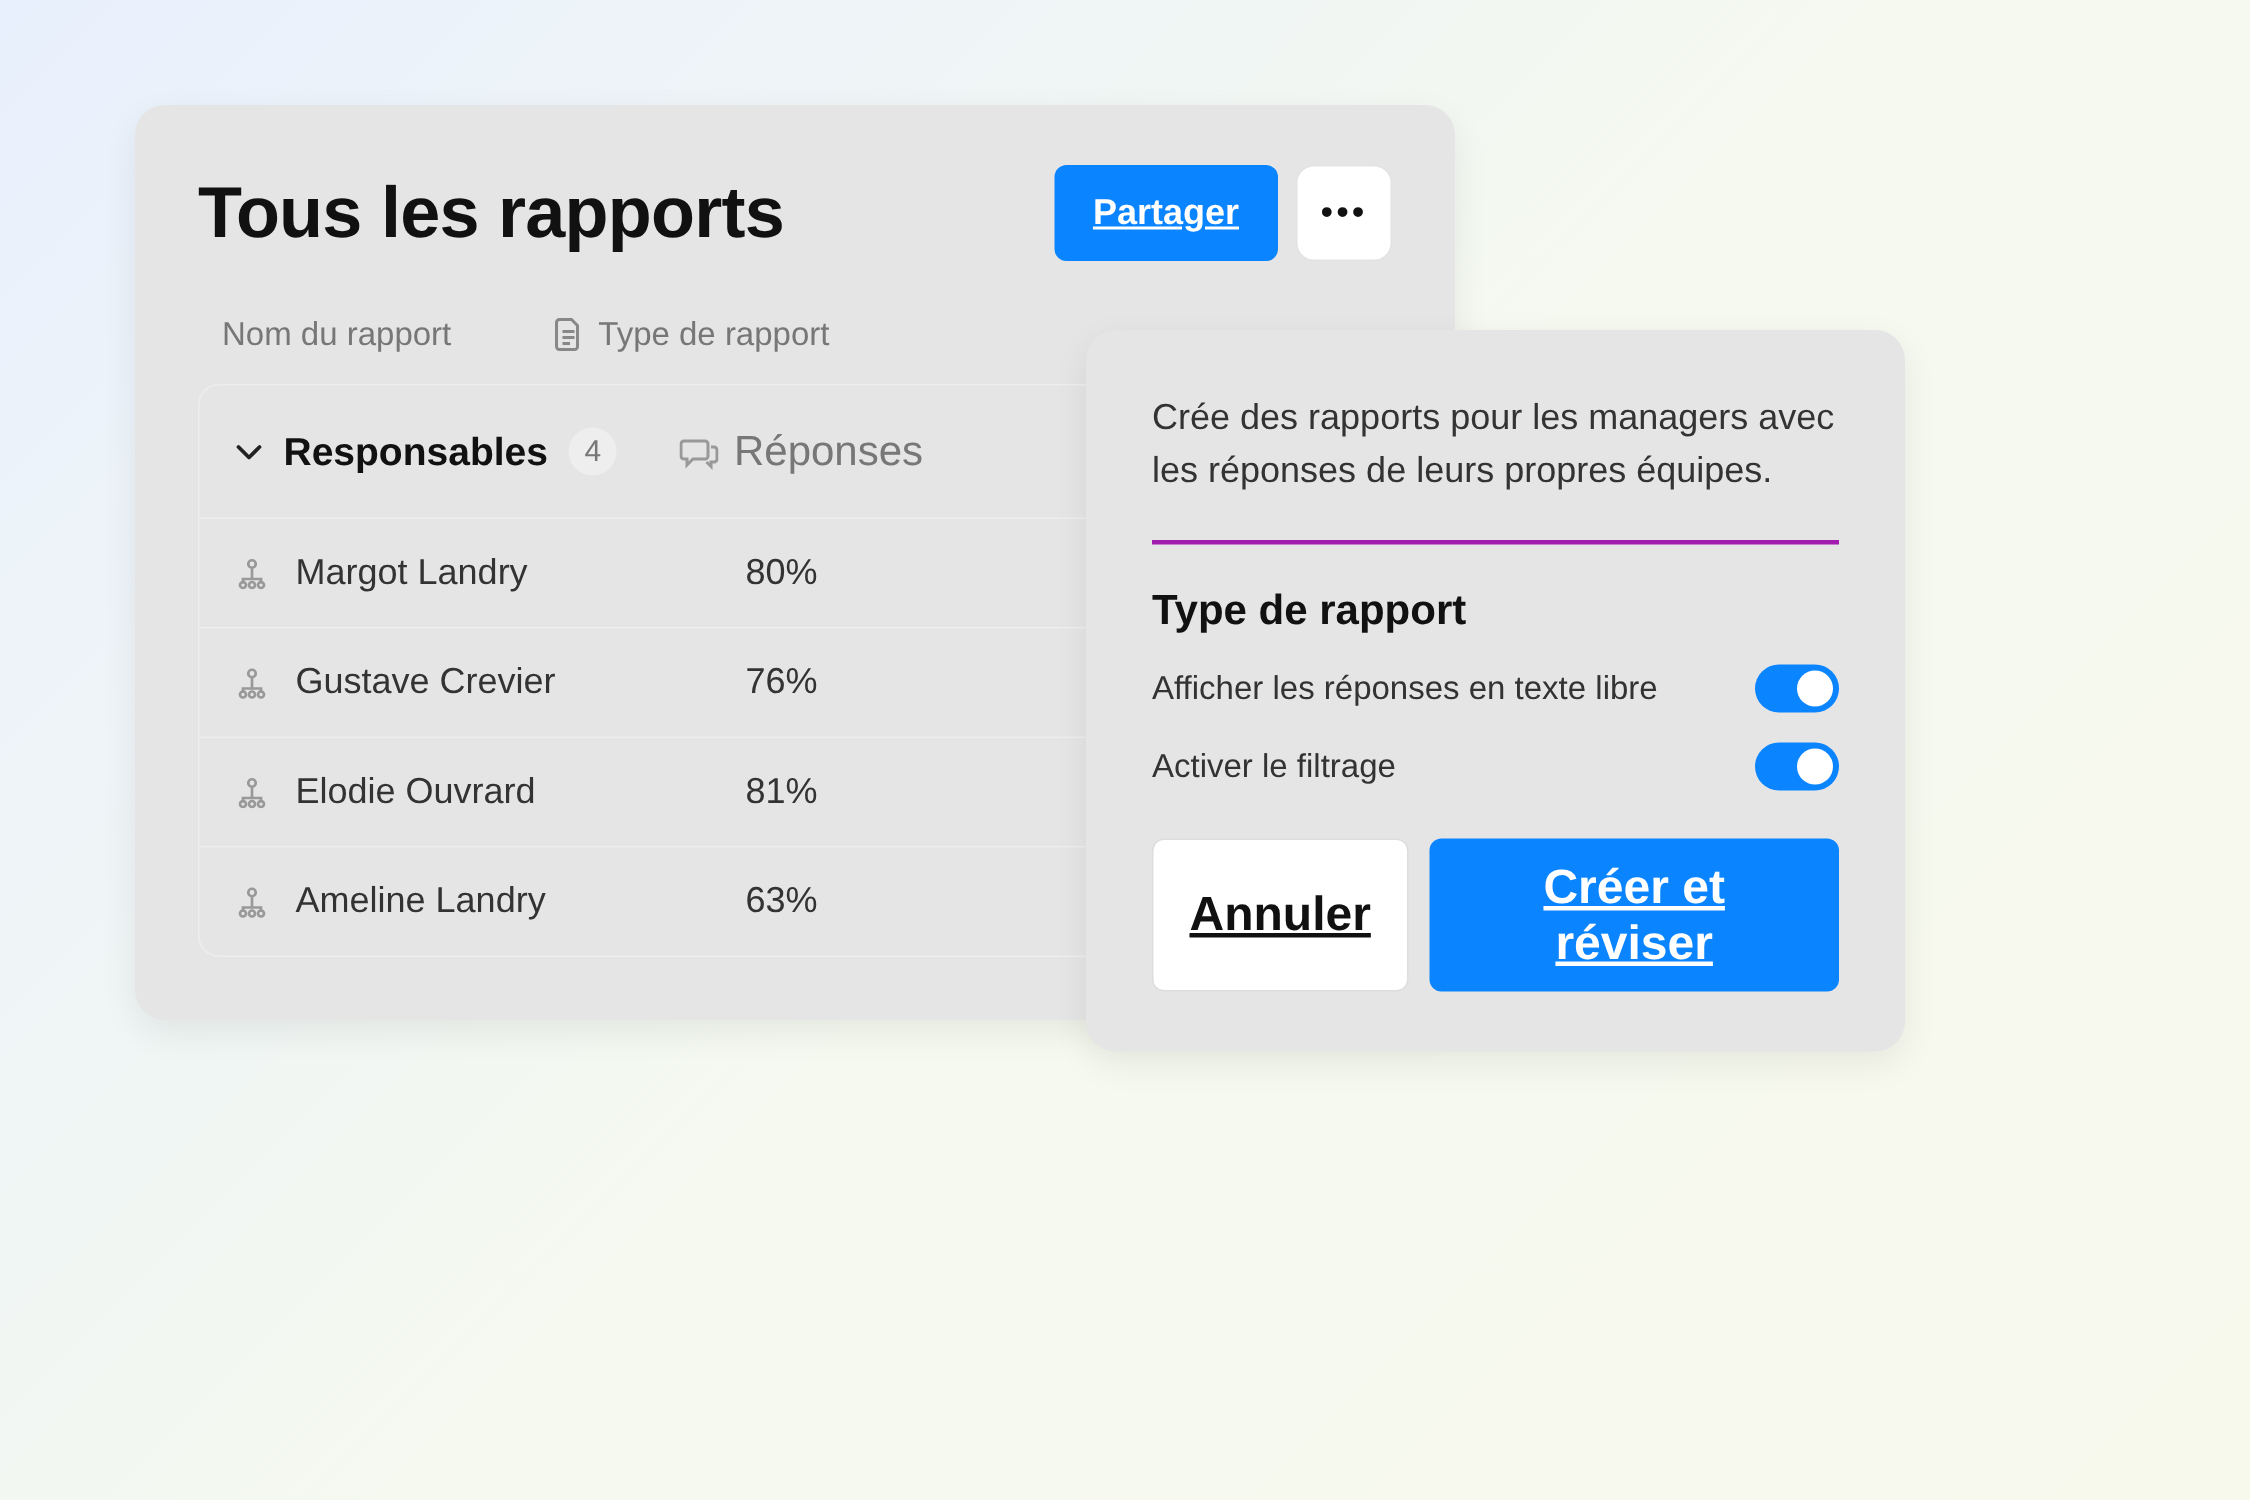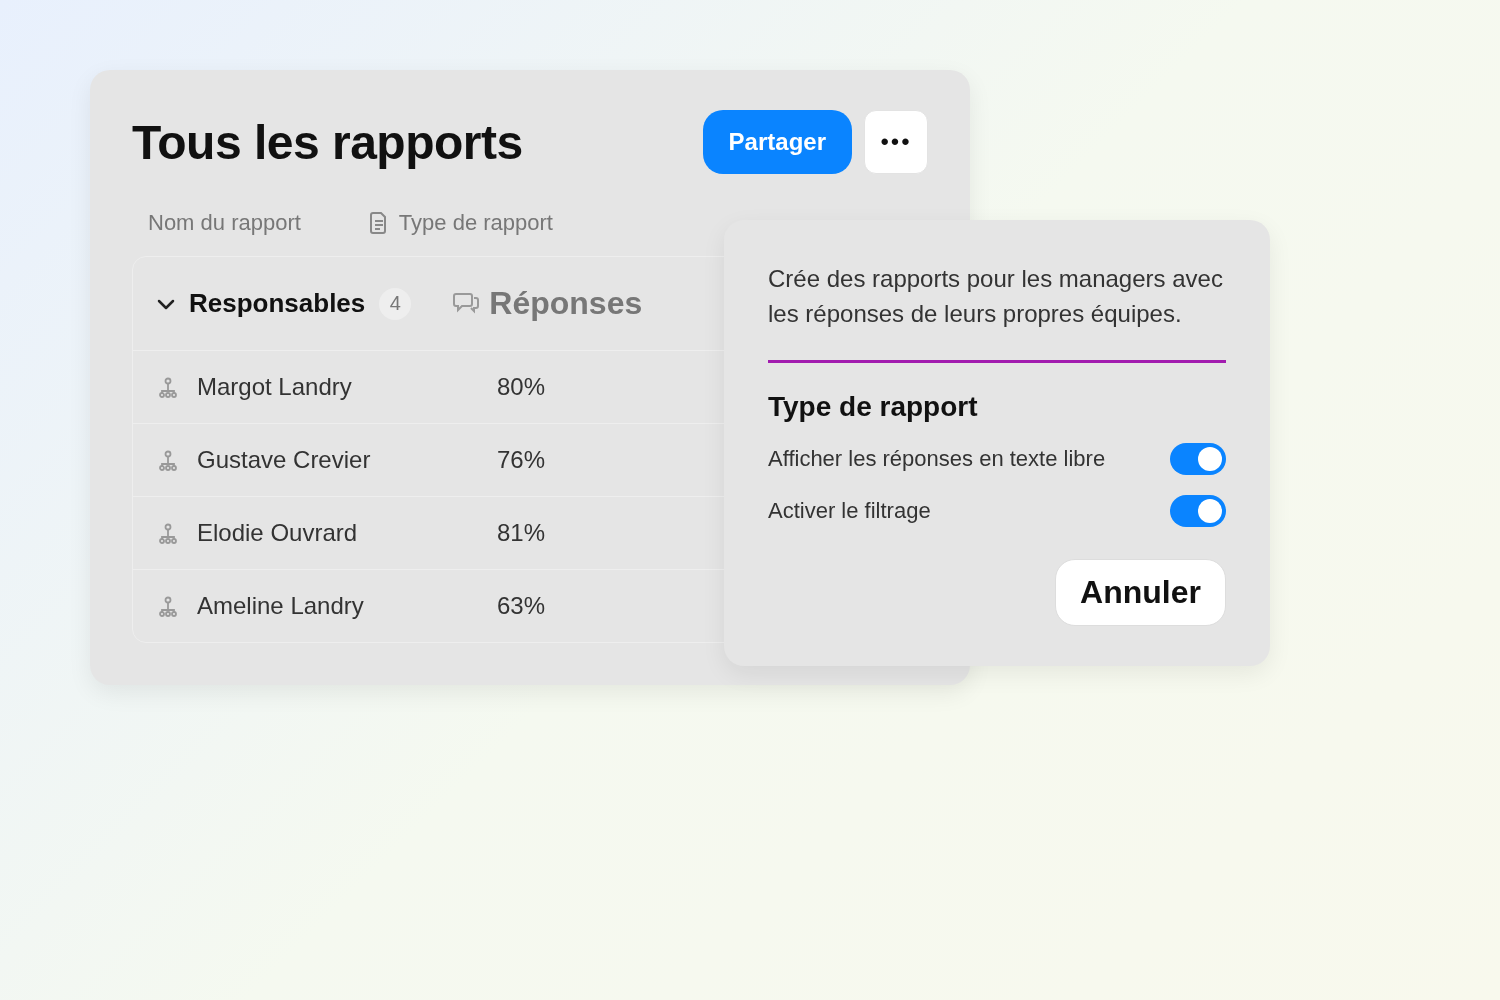--- a/index.html
+++ b/index.html
@@ -38,28 +38,29 @@
       display: flex;
       align-items: center;
       justify-content: space-between;
       margin-bottom: 36px;
     }
     .header-actions {
       display: flex;
       gap: 12px;
     }
     .btn {
-      border-radius: 20px;
+      border-radius: 8px;
       font-size: 24px;
       font-weight: 600;
       padding: 14px 26px;
       cursor: pointer;
       display: inline-flex;
       align-items: center;
       justify-content: center;
+      text-decoration: underline;
     }
     .btn-primary {
       background: #0a84ff;
       color: #fff;
       border: none;
     }
     .btn-secondary {
       background: #fff;
       color: #111;
       border: 1.5px solid #ddd;
@@ -120,25 +121,25 @@
       font-weight: 500;
       border-radius: 999px;
       width: 32px;
       height: 32px;
       display: inline-flex;
       align-items: center;
       justify-content: center;
     }
     .responses-label {
       color: #777;
-      font-size: 32px;
-      display: flex;
+      font-size: 28px;
+      display: flex;
+      align-items: center;
       gap: 10px;
       margin-left: 28px;
-      font-weight: bold;
     }
     .chat-icon {
       width: 26px;
       height: 24px;
       display: inline-block;
     }
     .row {
       display: flex;
       align-items: center;
       padding: 22px 24px;
@@ -336,14 +337,15 @@
     <span>Afficher les réponses en texte libre</span>
     <span class="toggle"></span>
   </div>
   <div class="toggle-row">
     <span>Activer le filtrage</span>
     <span class="toggle"></span>
   </div>
 
   <div class="share-actions">
     <button class="btn btn-secondary">Annuler</button>
+    <button class="btn btn-primary">Créer et réviser</button>
   </div>
 </div>
 
 </body></html>

